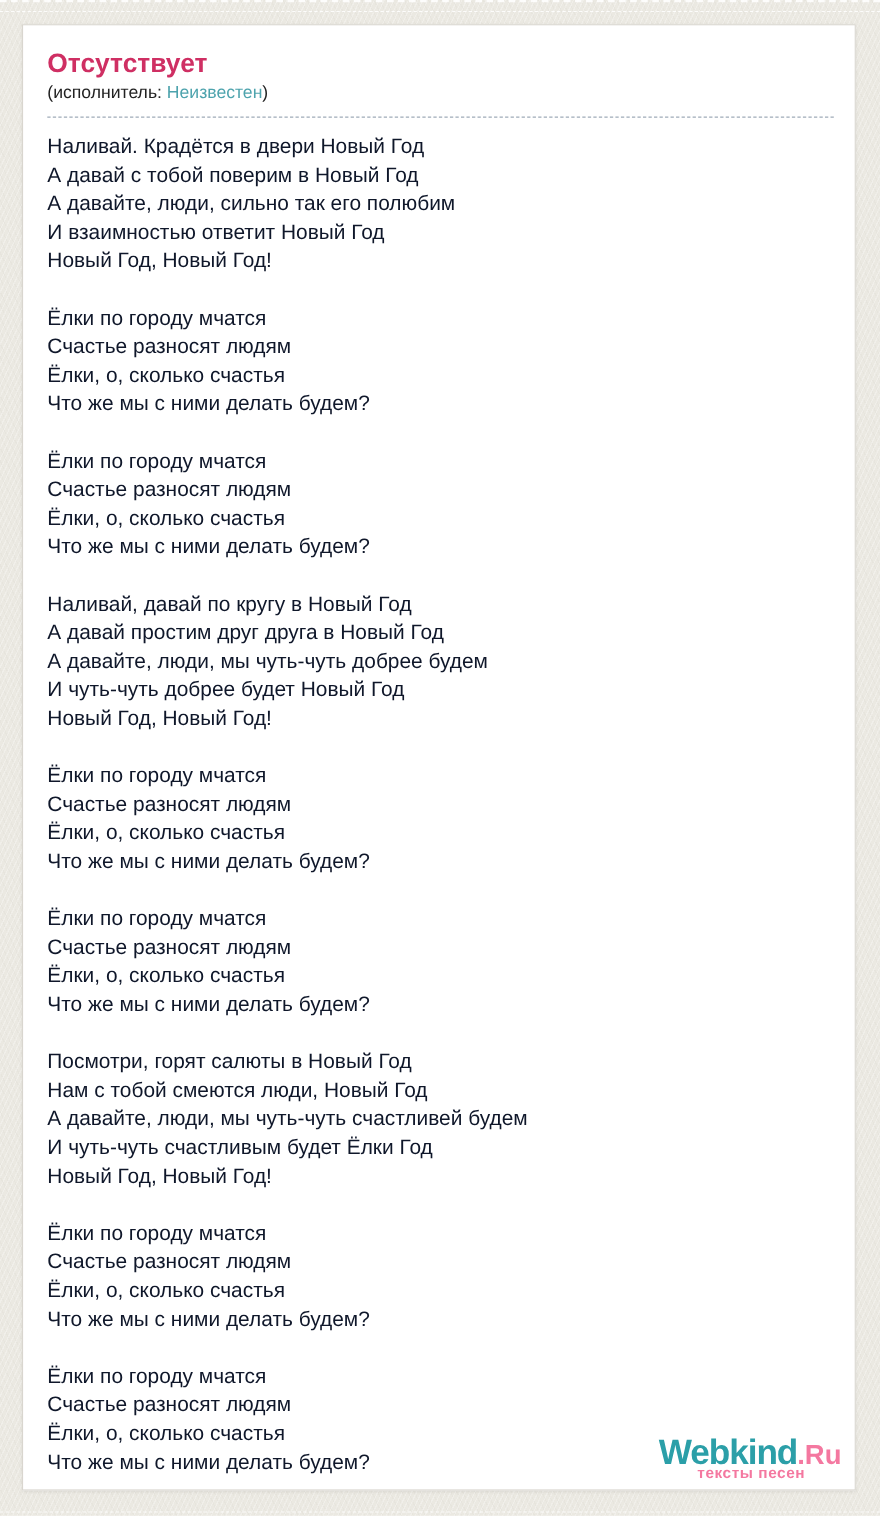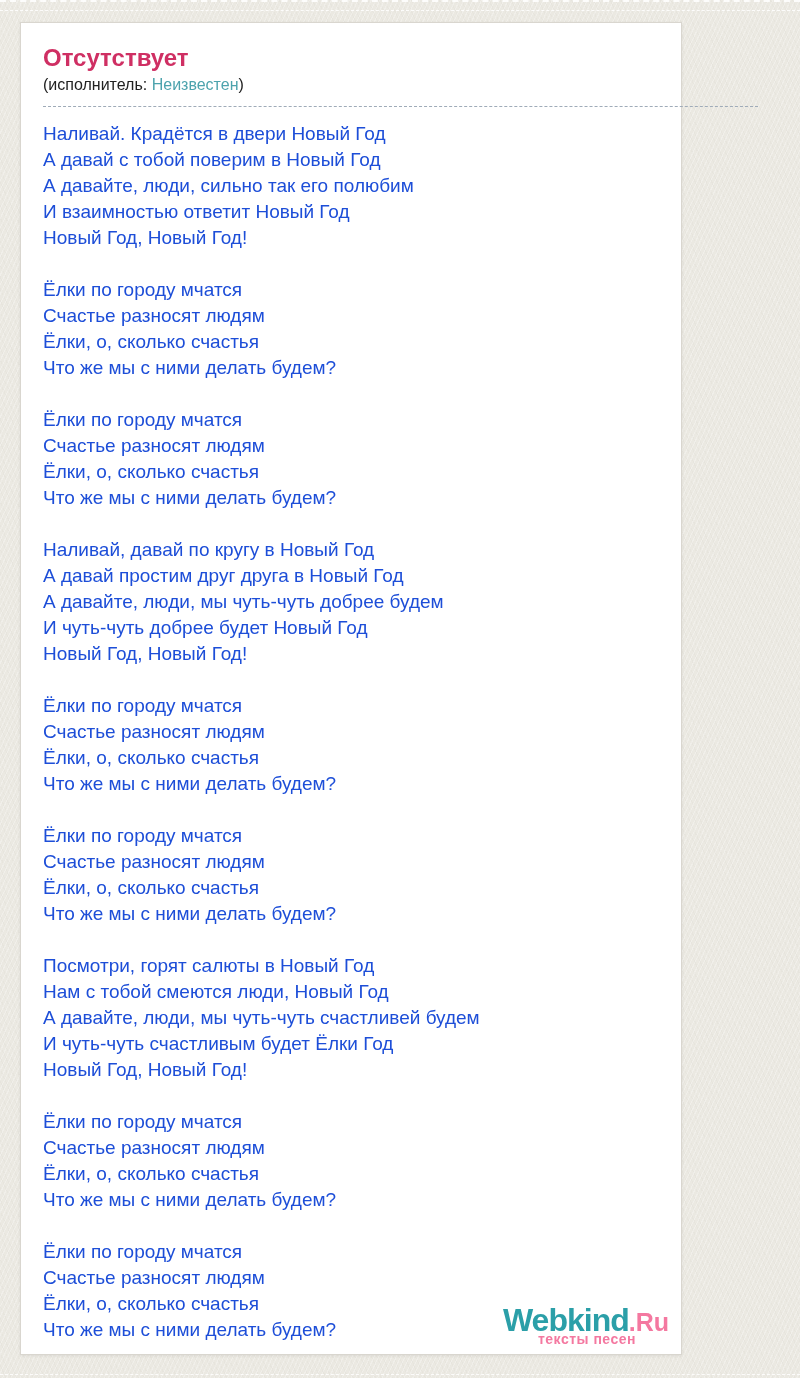--- a/index.html
+++ b/index.html
@@ -19,21 +19,21 @@
     position: absolute; left: 0; width: 100%; height: 0;
     border-top: 2px dashed rgba(255,255,255,0.85);
   }
   .seam-top-1 { top: 0; }
   .seam-top-2 { top: 10px; border-top-width: 1px; }
   .seam-bottom { top: 1374px; border-top-width: 1px; }
 
   .card {
     position: absolute;
     left: 20px; top: 22px;
-    width: 662px; height: 1333px;
+    width: 758px; height: 1333px;
     background: #ffffff;
     border: 1px solid #d9d6cf;
     box-shadow: 0 1px 3px rgba(0,0,0,0.07);
   }
 
   .page-title {
     margin: 21px 0 0 22px;
     font-size: 24px;
     font-weight: bold;
     line-height: 28px;
@@ -54,21 +54,21 @@
     margin: 5px 0 0 22px;
     width: 715px;
     height: 0;
     border-bottom: 1px dashed #9fabb8;
   }
 
   .lyrics {
     margin: 14px 0 0 22px;
     font-size: 19px;
     line-height: 26px;
-    color: #1d4ed8;
+    color: #0f172a;
   }
   .stanza + .stanza { margin-top: 26px; }
 
   .site-logo {
     position: absolute;
     right: 12px; bottom: 2px;
     text-align: right;
     line-height: 1;
     cursor: pointer;
     margin-left: 20px;

